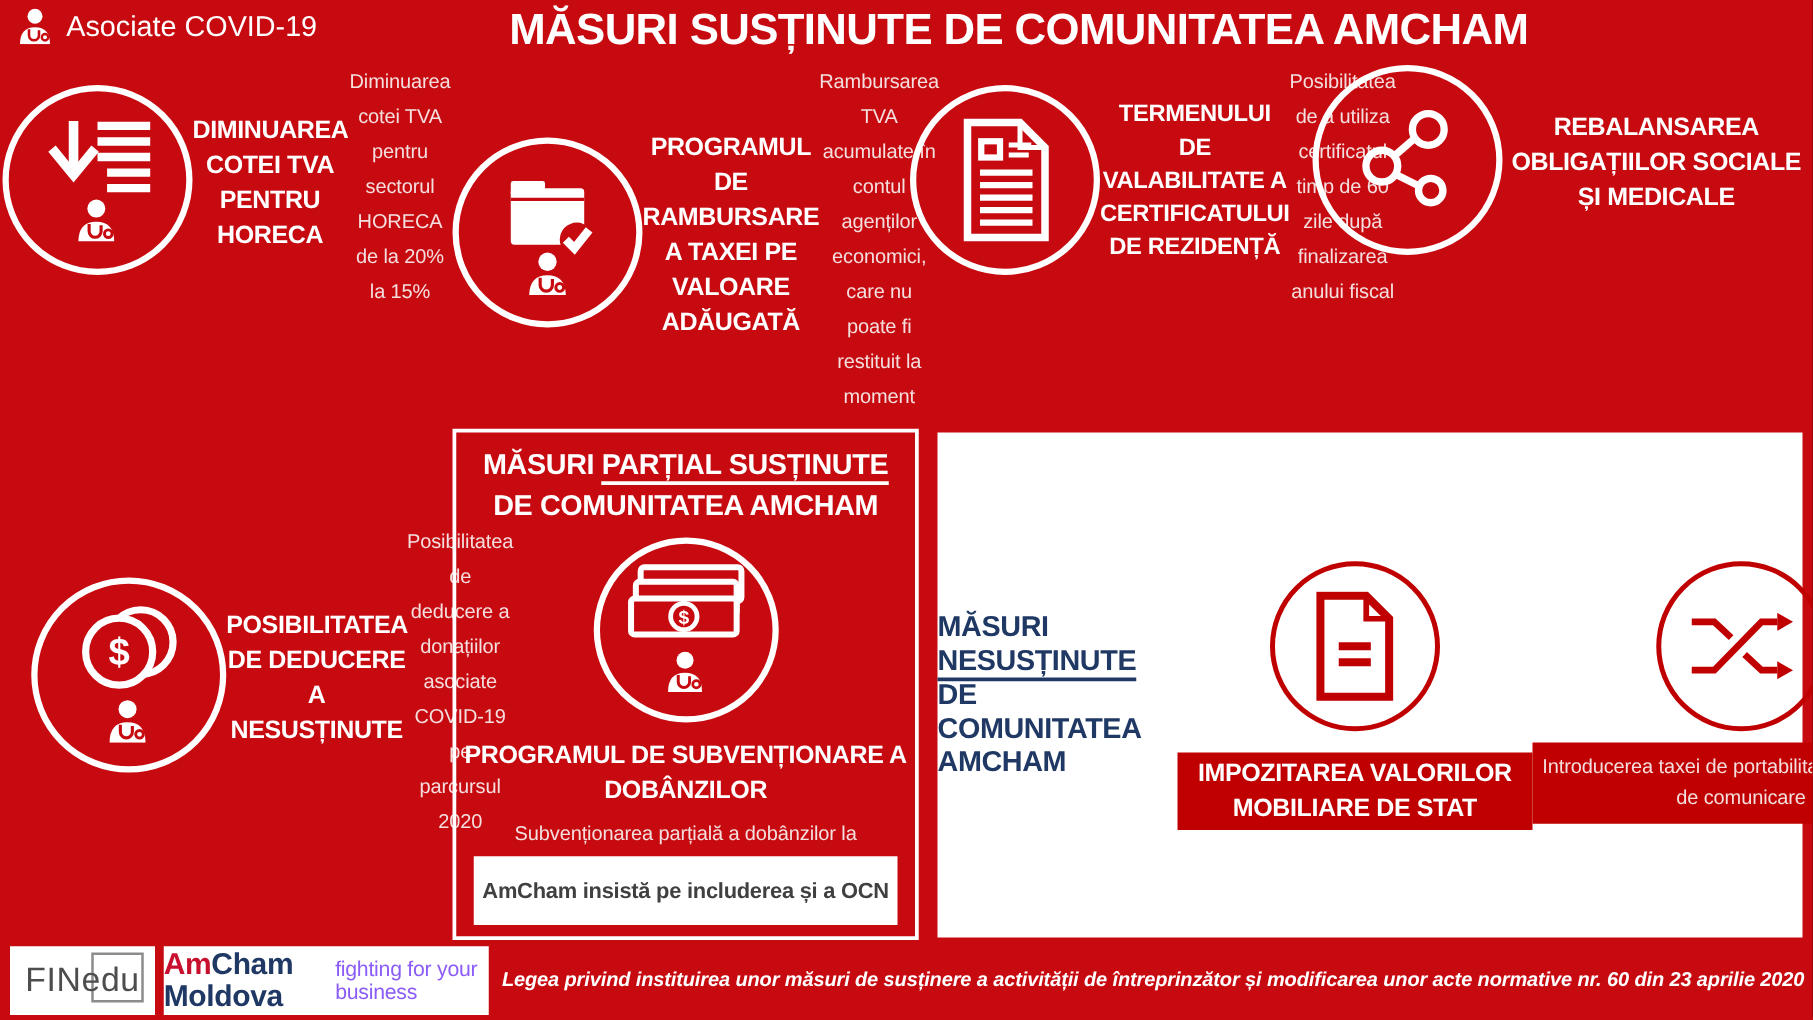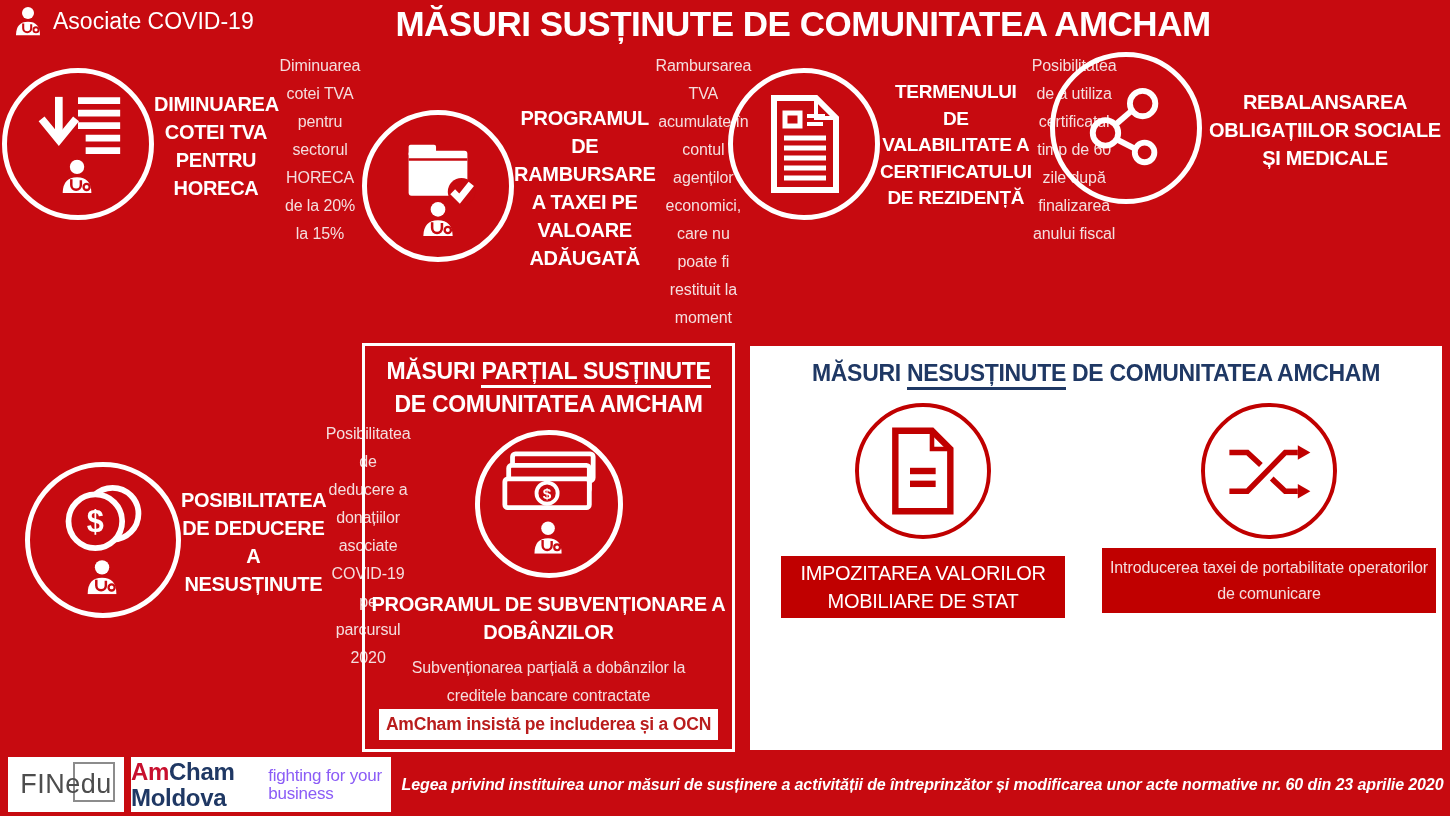--- a/index.html
+++ b/index.html
@@ -5,21 +5,21 @@
   html,body{margin:0;padding:0;background:#7a0608;}
   .canvas{
     position:relative; width:1450px; height:816px; overflow:hidden;
     background:#C70A10; font-family:"Liberation Sans", sans-serif;
     -webkit-font-smoothing:antialiased;
   }
   
   .badge{position:absolute; left:12px; top:6px; display:flex; align-items:center; gap:9px; color:#fff;}
   .badge-label{font-size:23px;}
   .main-title{
-    position:absolute; left:168px; top:4px; width:1270px; text-align:center;
+    position:absolute; left:180px; top:4px; width:1270px; text-align:center;
     color:#fff; font-size:35px; font-weight:bold; letter-spacing:-0.5px; margin:0;
   }
   
   .measure-col{position:absolute; display:flex; align-items:center; text-align:center;}
   .col1{left:2px;   top:52px; width:360px;}
   .col2{left:362px; top:52px; width:374px;}
   .col3{left:728px; top:52px; width:352px;}
   .col4{left:1050px;top:52px; width:398px;}
   .circle{
     width:142px; height:142px; border:5px solid #fff; border-radius:50%;
@@ -36,37 +36,37 @@
     position:absolute; left:362px; top:343px; width:373px; height:409px;
     border:3px solid #fff; box-sizing:border-box;
     display:flex; flex-direction:column; align-items:center; text-align:center;
   }
   .partial-title{color:#fff; font-size:23px; font-weight:bold; line-height:1.45; margin:9px 0 4px; letter-spacing:-0.3px;}
   .u-seg{border-bottom:3px solid currentColor; padding-bottom:1px;}
   .partial-box .circle{width:138px; height:138px; margin:4px 0 12px;}
   .partial-box .m-heading{margin-bottom:8px;}
   .partial-note{
     position:absolute; left:14px; right:14px; bottom:9px; background:#fff;
-    color:#b91c1c; font-weight:bold; font-size:17.5px; padding:5px 4px; letter-spacing:-0.2px;
+    color:#404040; font-weight:bold; font-size:17.5px; padding:17px 4px; letter-spacing:-0.2px;
   }
   
   .white-panel{
     position:absolute; left:750px; top:346px; width:692px; height:404px; background:#fff;
-    display:flex; flex-direction:column; align-items:center;
+    display:flex; flex-direction:row; align-items:center;gap:17px;
   }
   .panel-title{color:#1F3864; font-size:23px; font-weight:bold; margin:14px 0 0; letter-spacing:-0.3px;}
   .panel-cols{display:flex; width:100%; margin-top:16px;}
   .panel-col{width:50%; display:flex; flex-direction:column; align-items:center; text-align:center;}
   .circle-red{
     width:128px; height:128px; border:4px solid #C00000; border-radius:50%;
     display:flex; align-items:center; justify-content:center; flex:none;
   }
   .red-heading{
-    background:#C00000; color:#fff; font-size:20px; font-weight:normal; line-height:1.4;
-    width:284px; min-height:62px; margin-top:17px; padding:2px 19px; box-sizing:border-box;
+    background:#C00000; color:#fff; font-size:20px; font-weight:bold; line-height:1.4;
+    width:284px; min-height:62px; margin-top:17px; padding:2px 6px; box-sizing:border-box;
     display:flex; align-items:center; justify-content:center; letter-spacing:-0.3px;
   }
   .red-desc{
     background:#C00000; color:#F4DEDE; font-size:16px; line-height:1.6;
     width:334px; margin-top:9px; padding:7px 4px; box-sizing:border-box; letter-spacing:-0.1px;
   }
   
   .finedu-box{
     position:absolute; left:8px; top:757px; width:116px; height:55px; background:#fff;
     display:flex; align-items:center; justify-content:center;

